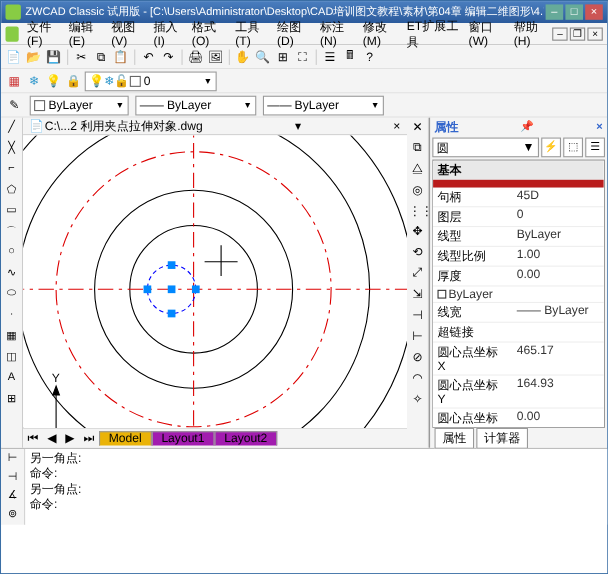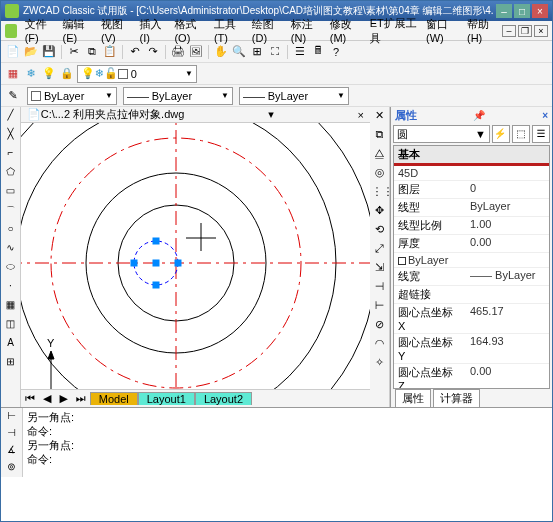--- a/index.html
+++ b/index.html
@@ -26,31 +26,31 @@
 .ltool div { width:16px; height:16px; font-size:10px; text-align:center; cursor:pointer; }
 .canvas-wrap { flex:1; display:flex; flex-direction:column; }
 .canvas-head { height:16px; background:#f4f4f4; border-bottom:1px solid #ccc; display:flex; align-items:center; padding:0 6px; font-size:10px; }
 .canvas-head .x { margin-left:auto; cursor:pointer; }
 .canvas { flex:1; background:#fff; position:relative; overflow:hidden; }
 .canvas svg { position:absolute; top:0; left:0; }
 .grip { width:7px; height:7px; background:#08f; position:absolute; transform:translate(-50%,-50%); }
 .tabs { height:18px; background:#f4f4f4; border-top:1px solid #ccc; display:flex; align-items:center; font-size:10px; }
 .tabs .nav { padding:0 4px; cursor:pointer; }
 .tabs .tab { padding:0 8px; border:1px solid #999; border-bottom:none; background:#eab308; cursor:pointer; }
-.tabs .tab.inactive { background:#5eead4; }
+.tabs .tab.inactive { background:#a21caf; }
 .ltool2 { width:20px; background:#f4f4f4; border-right:1px solid #ccc; display:flex; flex-direction:column; align-items:center; padding-top:2px; gap:3px; }
 .ltool2 div { width:16px; height:16px; font-size:11px; text-align:center; cursor:pointer; }
 .prop { width:162px; background:#f4f4f4; border-left:1px solid #999; display:flex; flex-direction:column; }
 .prop-title { height:16px; display:flex; align-items:center; padding:0 4px; font-size:11px; color:#36c; font-weight:bold; }
 .prop-title .pin { margin-left:auto; cursor:pointer; font-size:10px; }
 .prop-sel { height:22px; display:flex; align-items:center; padding:2px; gap:2px; }
 .prop-sel .pc { flex:1; height:18px; border:1px solid #999; background:#fff; display:flex; align-items:center; padding:0 3px; font-size:10px; }
 .prop-sel .pbtn { width:18px; height:18px; border:1px solid #999; background:#fff; text-align:center; cursor:pointer; font-size:10px; line-height:16px; }
 .prop-grid { flex:1; background:#fff; border:1px solid #999; margin:0 2px; overflow:auto; font-size:10px; }
-.pg-cat { background:#e8e8e8; padding:1px 4px; font-weight:bold; border-bottom:3px solid #b91c1c; }
+.pg-cat { background:#e8e8e8; padding:1px 4px; font-weight:bold; border-bottom:7px solid #b91c1c; }
 .pg-row { display:flex; border-bottom:1px solid #eee; }
 .pg-row .k { width:72px; padding:1px 4px; }
 .pg-row .v { flex:1; padding:1px 4px; color:#333; }
 .pg-row .v .sw { display:inline-block; width:8px; height:8px; border:1px solid #333; margin-right:2px; vertical-align:middle; }
 .prop-tabs { height:18px; display:flex; align-items:center; font-size:10px; padding:0 4px; gap:2px; }
 .prop-tabs .pt { padding:1px 6px; border:1px solid #999; background:#fff; cursor:pointer; }
 .cmd-area { display:flex; height:70px; border-top:1px solid #999; }
 .cmd-tool { width:22px; background:#f4f4f4; border-right:1px solid #ccc; display:flex; flex-direction:column; align-items:center; gap:3px; padding-top:2px; }
 .cmd-tool div { width:16px; height:14px; font-size:10px; text-align:center; cursor:pointer; }
 .cmd-hist { flex:1; background:#fff; padding:2px 4px; font-size:10px; line-height:14px; overflow:auto; }
@@ -242,20 +242,21 @@
           <span class="arrow" style="margin-left:auto">▼</span>
       </div>
       <div class="pbtn">⚡</div>
       <div class="pbtn">⬚</div>
       <div class="pbtn">☰</div>
     </div>
     <div class="prop-grid">
       <div class="pg-cat">基本</div>
       <div id="rows1">
           <div class="pg-row">
+            <div class="k">句柄</div>
             <div class="v">45D</div>
           </div>
           <div class="pg-row">
             <div class="k">图层</div>
             <div class="v">0</div>
           </div>
           <div class="pg-row">
             <div class="k">线型</div>
             <div class="v">ByLayer</div>
           </div>

